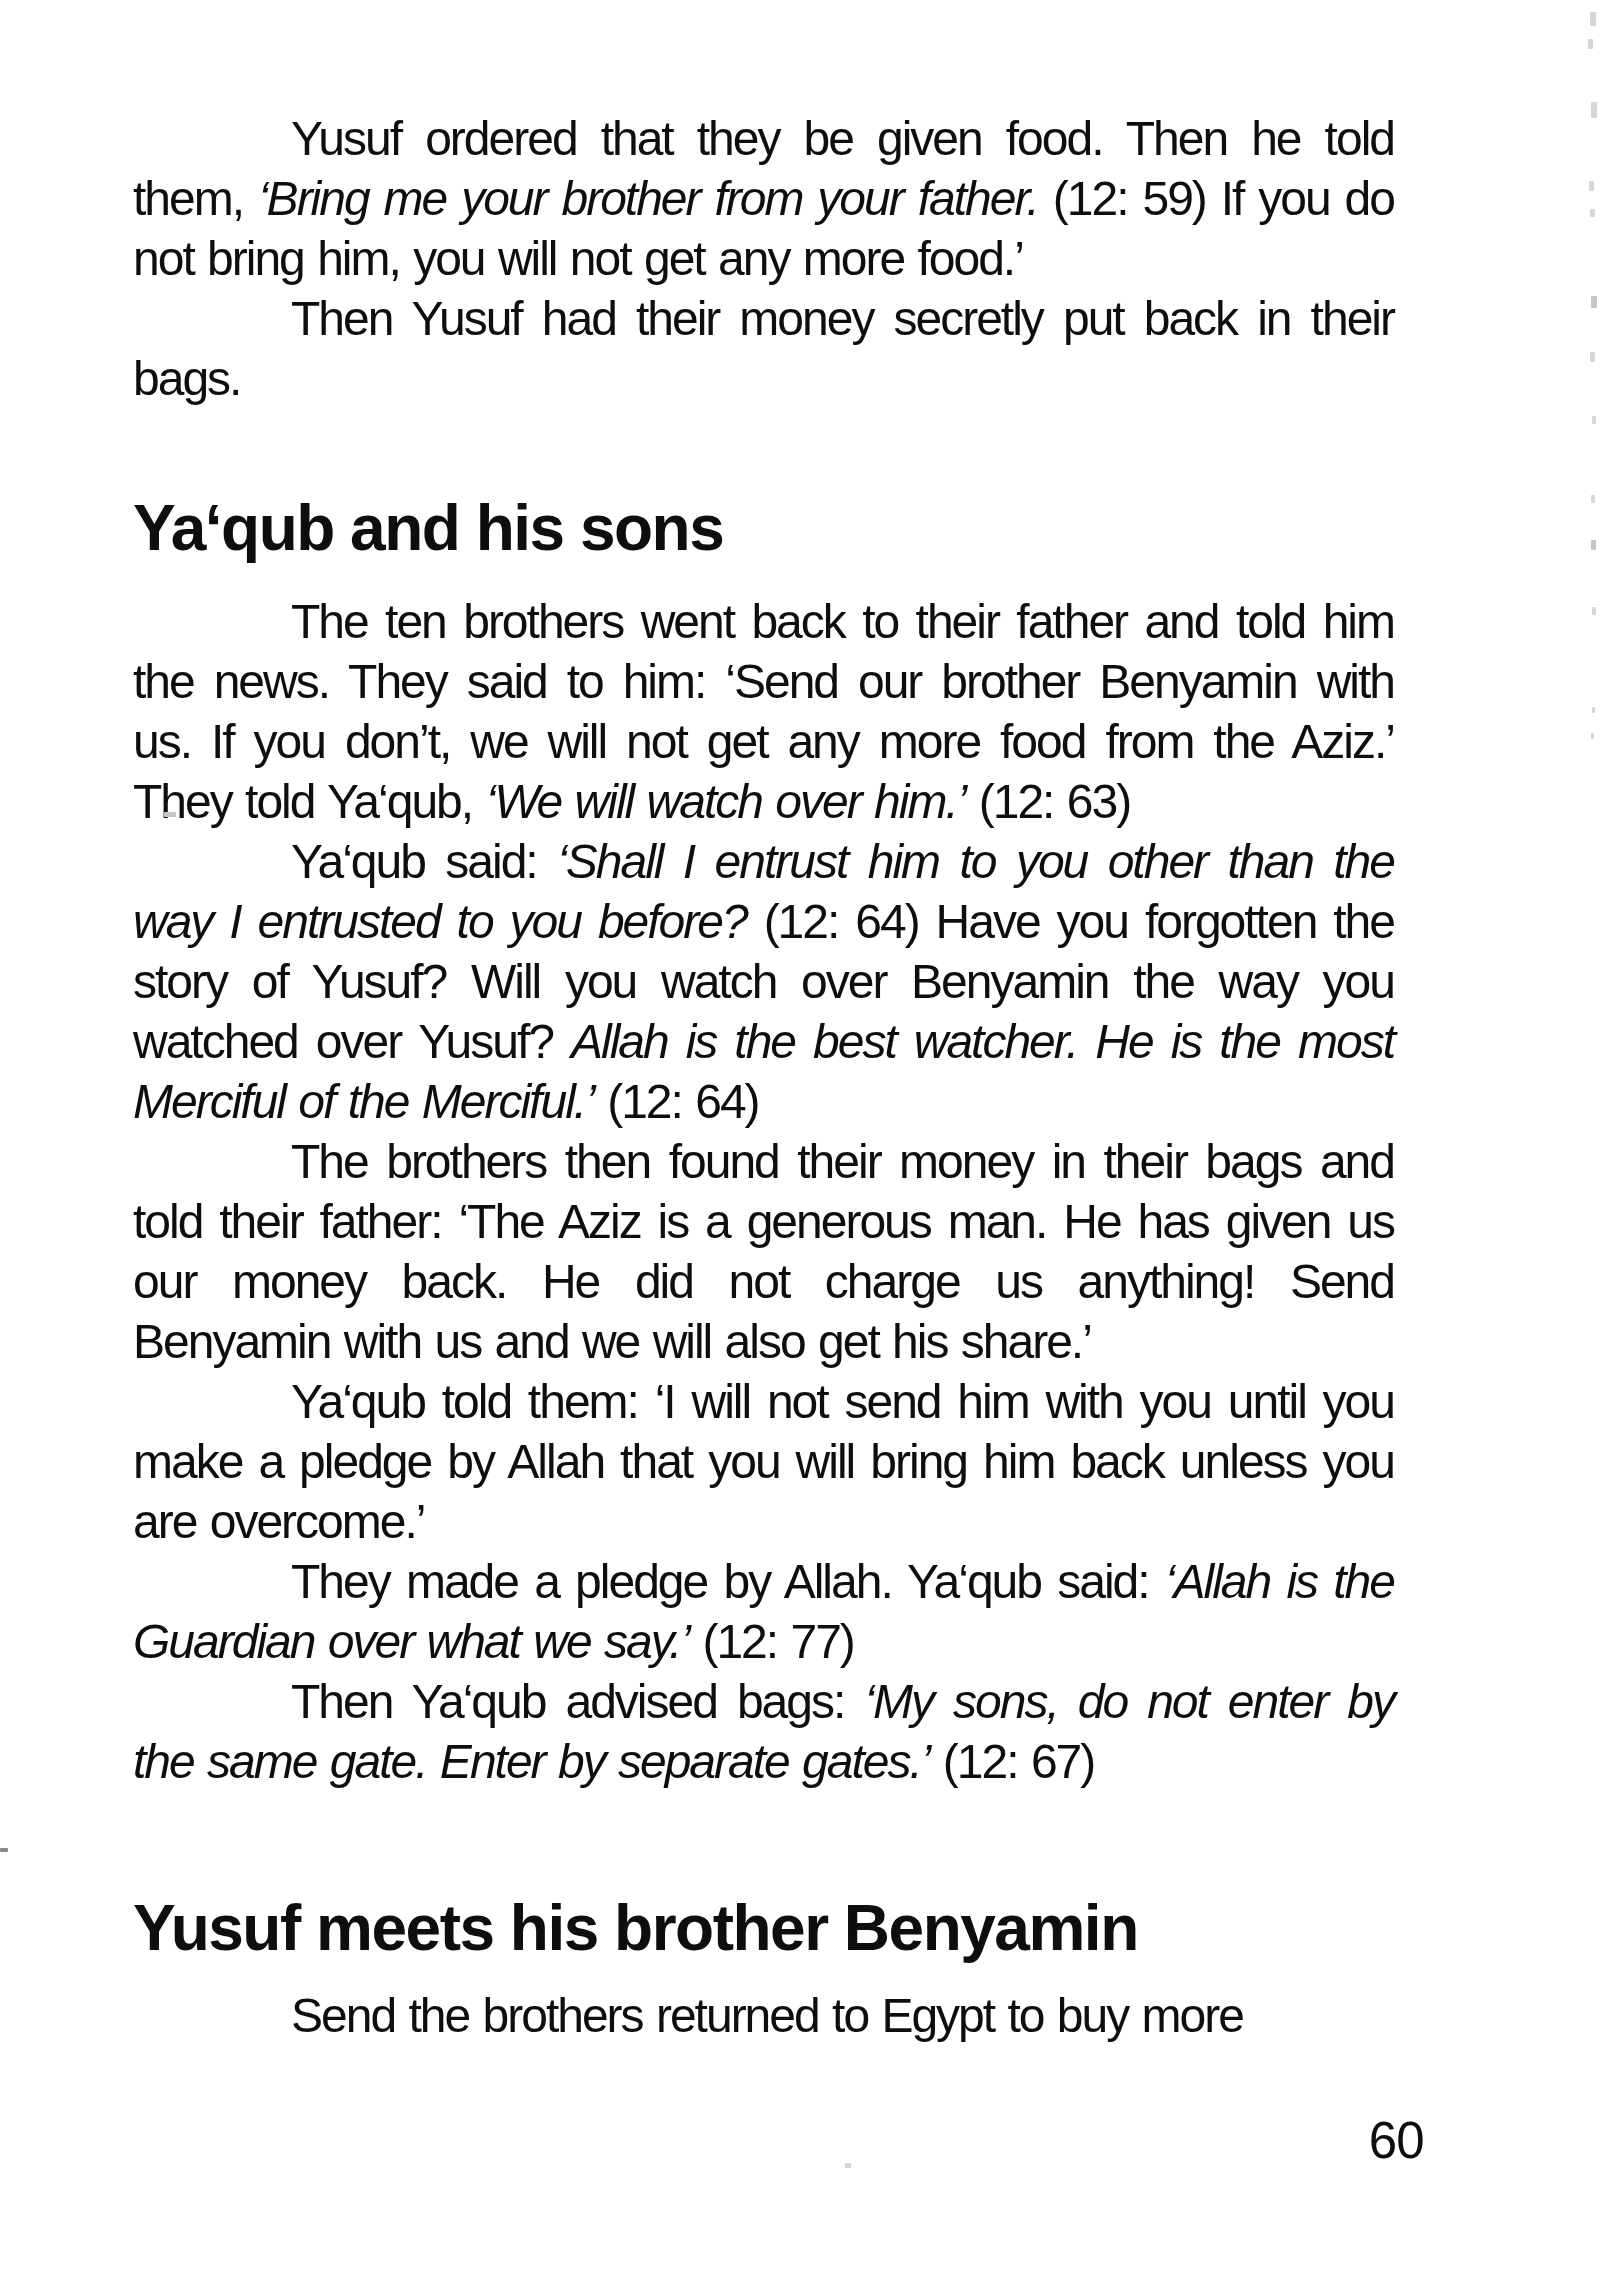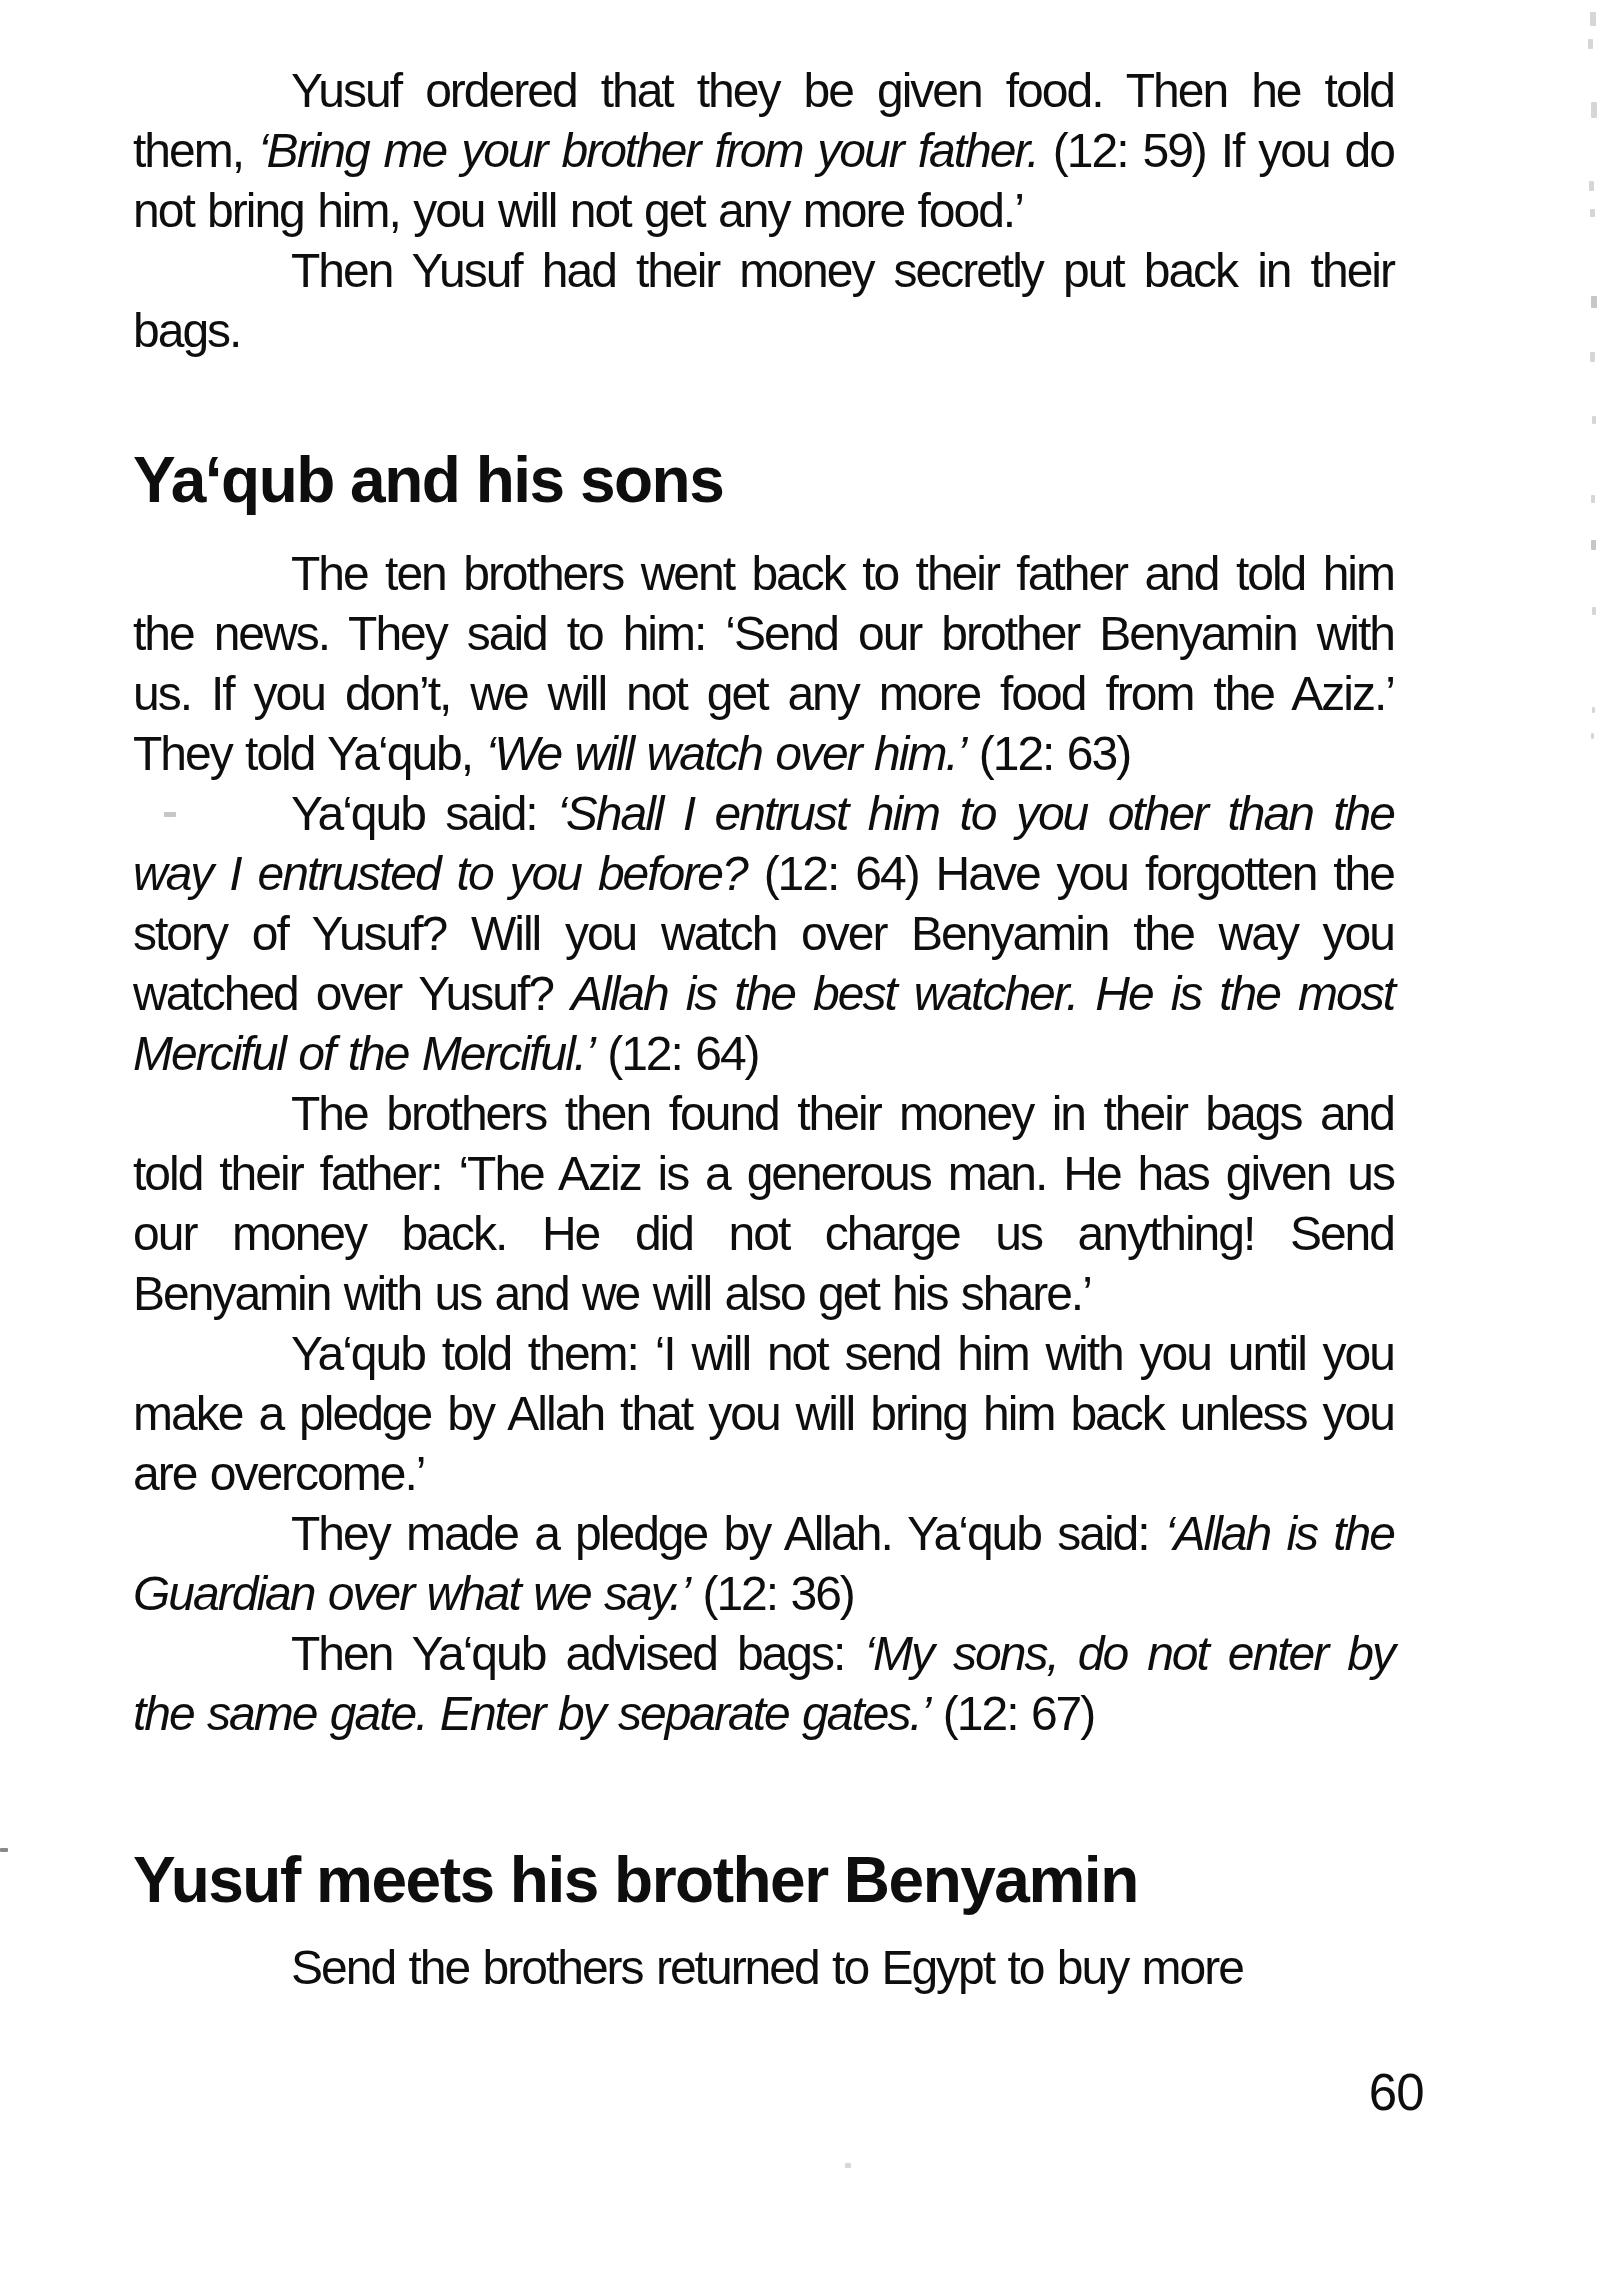--- a/index.html
+++ b/index.html
@@ -14,21 +14,21 @@
     background: #ffffff;
     overflow: hidden;
     font-family: "Liberation Sans", sans-serif;
     color: #0e0e0e;
   }
   .text-block {
     position: absolute;
     left: 133px;
     top: 0;
     width: 1261px;
-    padding-top: 61px;
+    padding-top: 109px;
   }
   .bp {
     margin: 0;
     font-size: 48px;
     line-height: 60px;
     letter-spacing: -2px;
     word-spacing: 2px;
     text-align: justify;
     text-indent: 158px;
   }
@@ -74,21 +74,21 @@
     <h2 class="heading h1">Ya‘qub and his sons</h2>
 
     <p class="bp"><span class="run">The ten brothers went back to their father and told him the news. They said to him: ‘Send our brother Benyamin with us. If you don’t, we will not get any more food from the Aziz.’ They told Ya‘qub, </span><span class="run it">‘We will watch over him.’</span><span class="run"> (12: 63)</span></p>
 
     <p class="bp"><span class="run">Ya‘qub said: </span><span class="run it">‘Shall I entrust him to you other than the way I entrusted to you before?</span><span class="run"> (12: 64) Have you forgotten the story of Yusuf? Will you watch over Benyamin the way you watched over Yusuf? </span><span class="run it">Allah is the best watcher. He is the most Merciful of the Merciful.’</span><span class="run"> (12: 64)</span></p>
 
     <p class="bp">The brothers then found their money in their bags and told their father: ‘The Aziz is a generous man. He has given us our money back. He did not charge us anything! Send Benyamin with us and we will also get his share.’</p>
 
     <p class="bp">Ya‘qub told them: ‘I will not send him with you until you make a pledge by Allah that you will bring him back unless you are overcome.’</p>
 
-    <p class="bp"><span class="run">They made a pledge by Allah. Ya‘qub said: </span><span class="run it">‘Allah is the Guardian over what we say.’</span><span class="run"> (12: 36)</span></p>
+    <p class="bp"><span class="run">They made a pledge by Allah. Ya‘qub said: </span><span class="run it">‘Allah is the Guardian over what we say.’</span><span class="run"> (12: 77)</span></p>
 
     <p class="bp"><span class="run">Then Ya‘qub advised bags: </span><span class="run it">‘My sons, do not enter by the same gate. Enter by separate gates.’</span><span class="run"> (12: 67)</span></p>
 
     <h2 class="heading h2">Yusuf meets his brother Benyamin</h2>
 
     <p class="bp">Send the brothers returned to Egypt to buy more</p>
 
     <div class="pagenum">60</div>
 
   </div>

